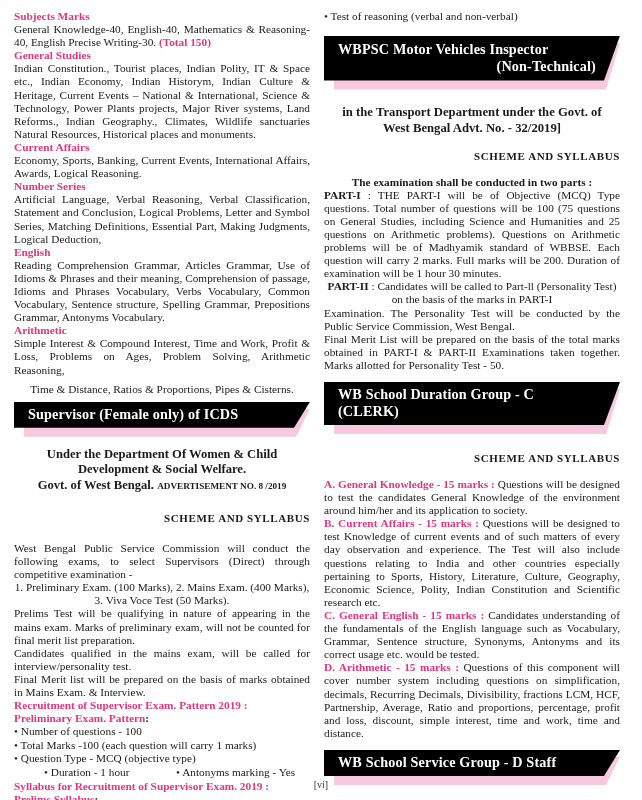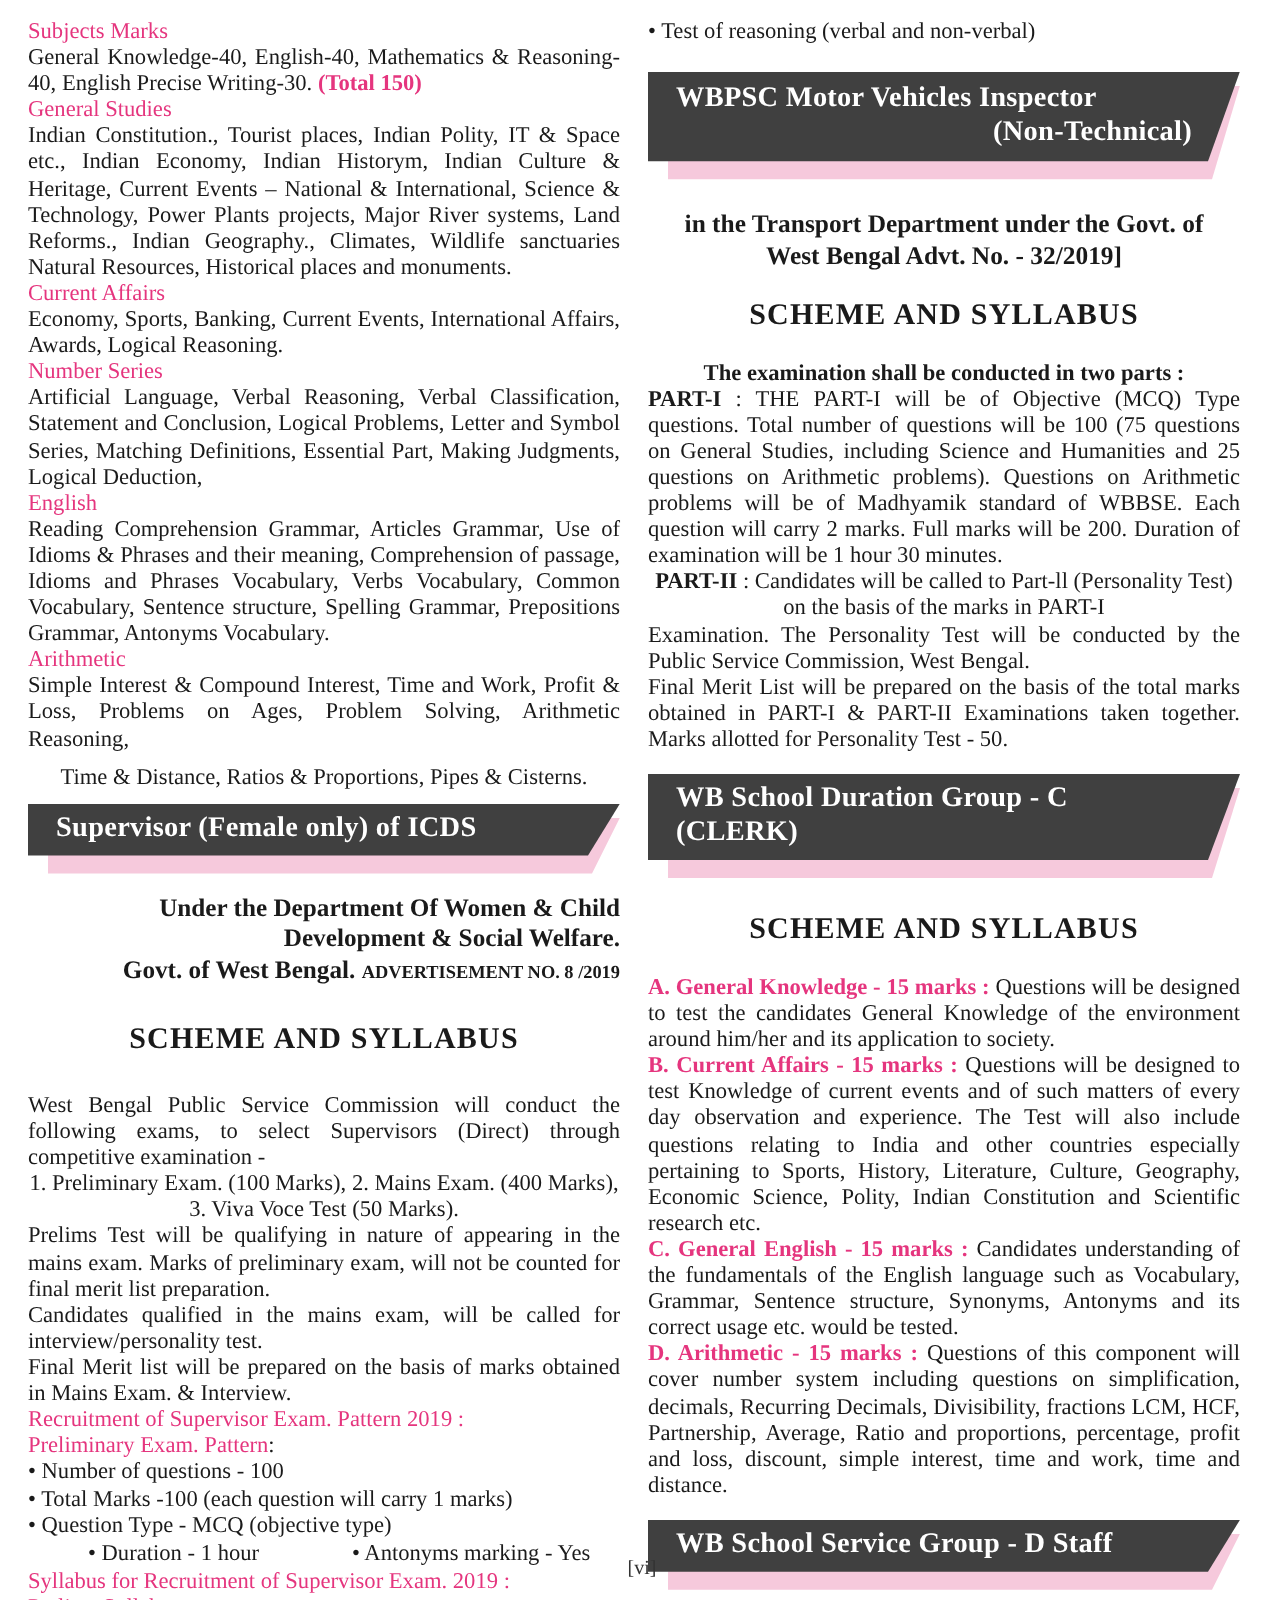--- a/index.html
+++ b/index.html
@@ -37,21 +37,21 @@
     font-size: 11.3px;
     line-height: 13.1px;
     text-align: justify;
     margin: 0;
     text-justify: inter-word;
   }
   .p-left { text-align: center; }
   .p-j { text-align: justify; }
   .ph {
     color: #E5357E;
-    font-weight: normal;
+    font-weight: bold;
     font-size: 11.3px;
     line-height: 13.1px;
     margin: 0;
   }
   .inline-pink {
     color: #E5357E;
     font-weight: bold;
   }
   .bold { font-weight: bold; }
   .spacer6 { height: 6px; }
@@ -69,49 +69,49 @@
     position: absolute;
     left: 10px;
     right: 0px;
     top: 7px;
     bottom: 0px;
     background: #F6C9DC;
     clip-path: polygon(0 0, 100% 0, calc(100% - 14px) 100%, 0 100%);
   }
   .banner {
     position: relative;
-    background: #404040;
+    background: #000000;
     clip-path: polygon(0 0, 100% 0, calc(100% - 16px) 100%, 0 100%);
     padding: 4px 22px 5px 14px;
     color: #ffffff;
     font-weight: bold;
     font-size: 14.2px;
     line-height: 17px;
     letter-spacing: .15px;
   }
   .banner.two-line { padding: 5px 22px 6px 14px; }
   .banner .l2 {
     display: block;
     text-align: right;
     padding-right: 2px;
   }
   .dept-head {
     font-size: 12.6px;
     line-height: 15.4px;
     font-weight: bold;
-    text-align: right;
+    text-align: center;
   }
   .adv-no {
     font-size: 9.2px;
     font-weight: bold;
   }
   .scheme-title {
-    text-align: center;
-    font-weight: bold;
-    font-size: 15px;
+    text-align: right;
+    font-weight: bold;
+    font-size: 11px;
     letter-spacing: .6px;
   }
   .transport-head {
     text-align: center;
     font-weight: bold;
     font-size: 12.7px;
     line-height: 16px;
   }
 
   

